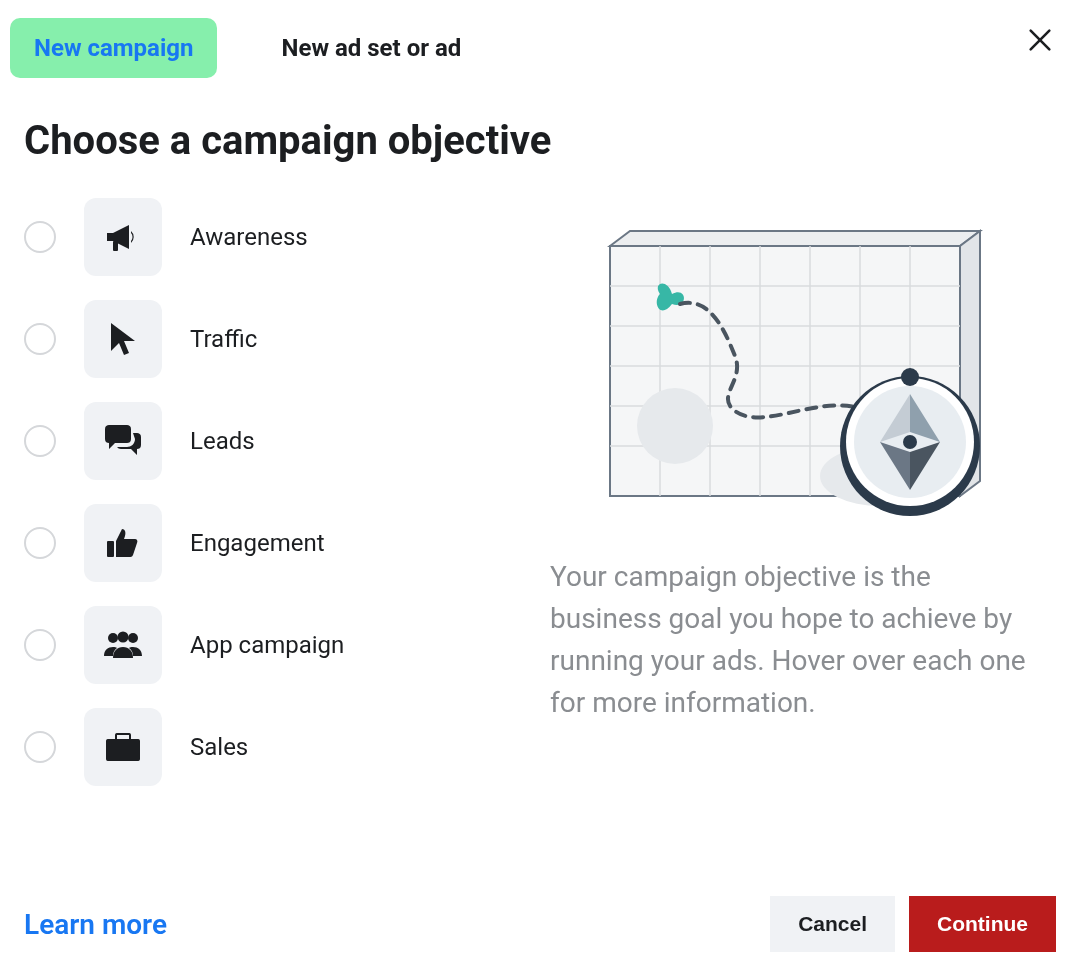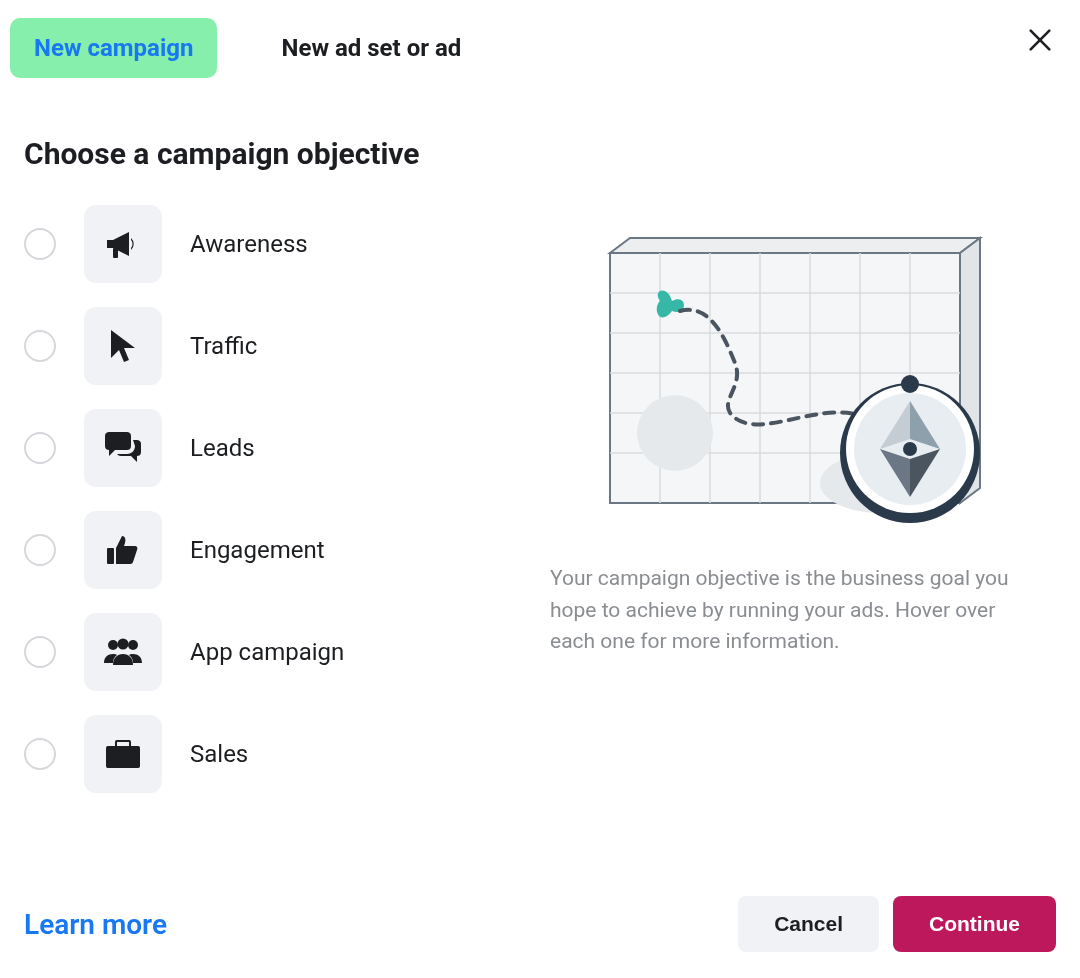--- a/index.html
+++ b/index.html
@@ -33,23 +33,23 @@
   }
   .close-btn {
     position: absolute;
     right: 26px;
     top: 26px;
     cursor: pointer;
   }
   .close-btn svg { display:block; }
 
   .heading {
-    font-size: 30px;
+    font-size: 40px;
     font-weight: 700;
-    margin: 58px 0 34px 24px;
+    margin: 39px 0 34px 24px;
   }
 
   .content {
     display: flex;
     padding: 0 24px;
   }
 
   .objectives {
     display: flex;
     flex-direction: column;
@@ -89,21 +89,21 @@
   .right-pane {
     flex: 1;
     display: flex;
     flex-direction: column;
     align-items: center;
     gap: 30px;
     padding-top: 28px;
   }
   .illustration { width: 420px; }
   .info-text {
-    font-size: 21px;
+    font-size: 28px;
     line-height: 1.5;
     color: #8a8d91;
     text-align: left;
     width: 480px;
   }
 
   .footer {
     position: absolute;
     bottom: 26px;
     left: 24px;
@@ -118,31 +118,31 @@
     font-weight: 600;
     cursor: pointer;
   }
   .footer-buttons {
     display: flex;
     gap: 14px;
   }
   .btn {
     font-size: 21px;
     font-weight: 600;
-    padding: 16px 36px;
-    border-radius: 8px;
+    padding: 16px 28px;
+    border-radius: 0;
     border: none;
     cursor: pointer;
   }
   .btn-cancel {
     background: #f0f2f5;
     color: #1c1e21;
   }
   .btn-continue {
-    background: #be185d;
+    background: #b91c1c;
     color: #ffffff;
   }
 </style>
 </head>
 <body>
 
 <div class="tabs">
   <div class="tab active">New campaign</div>
   <div class="tab">New ad set or ad</div>
   <div class="close-btn">

